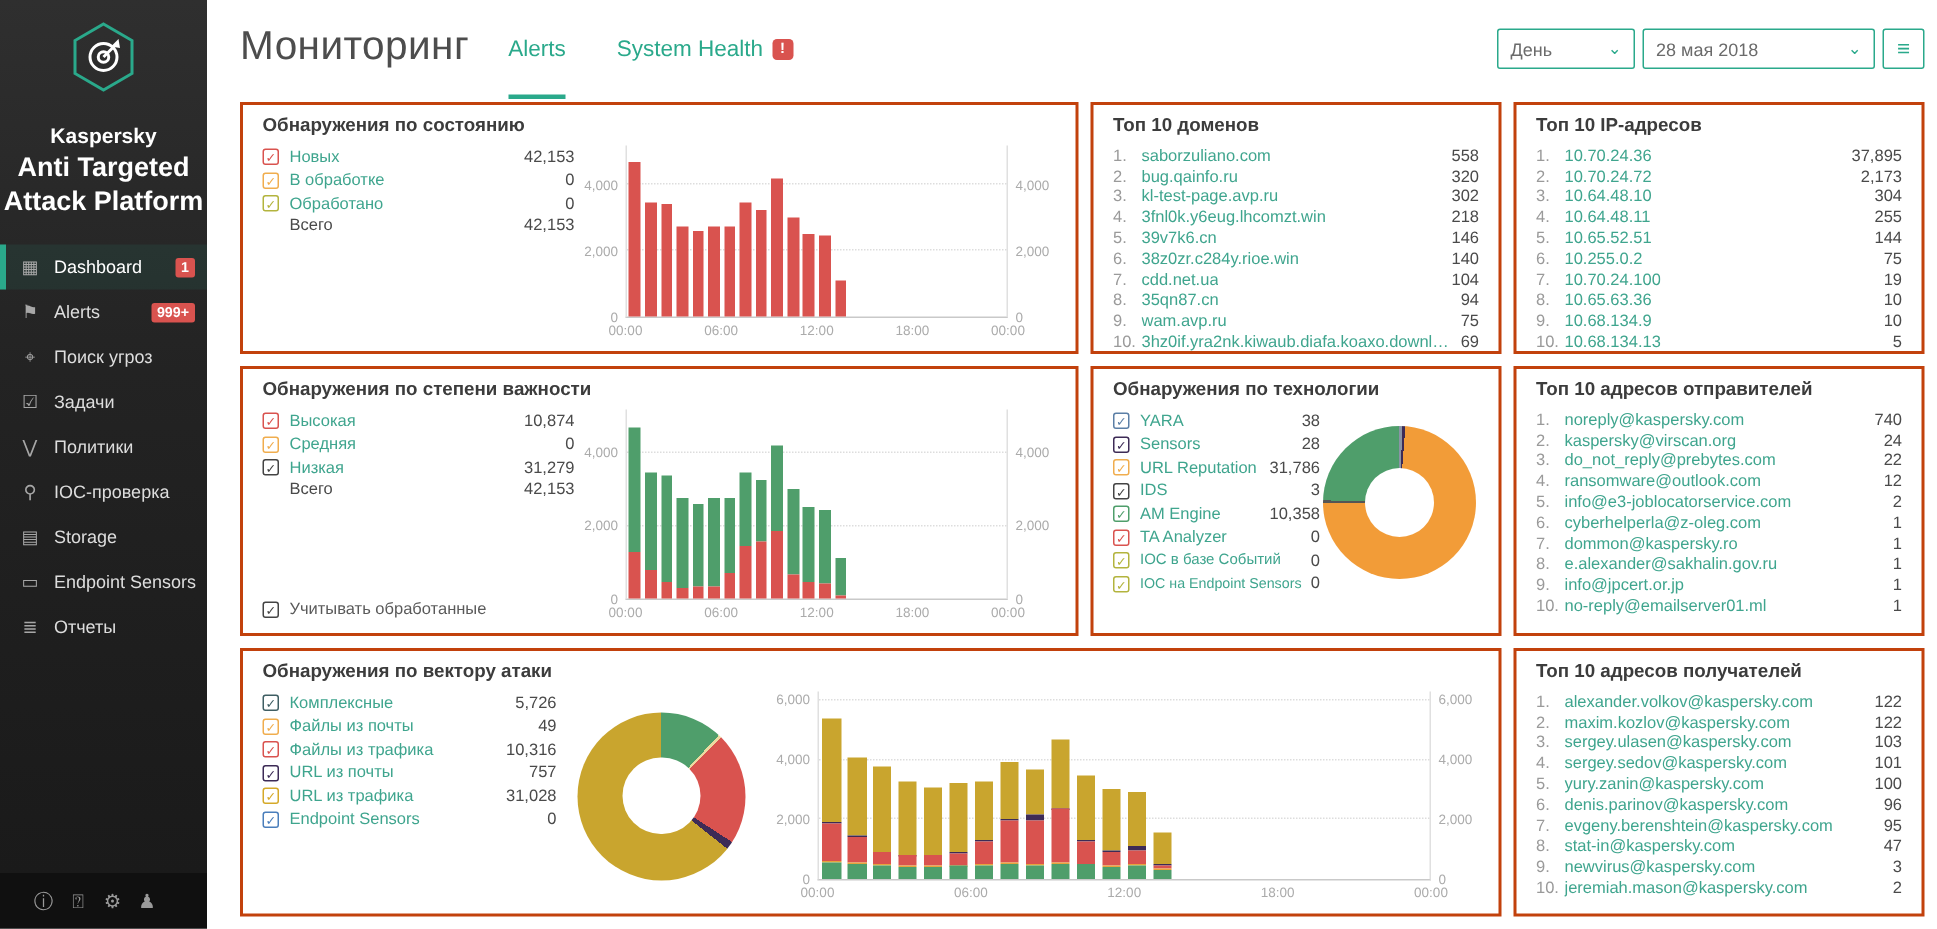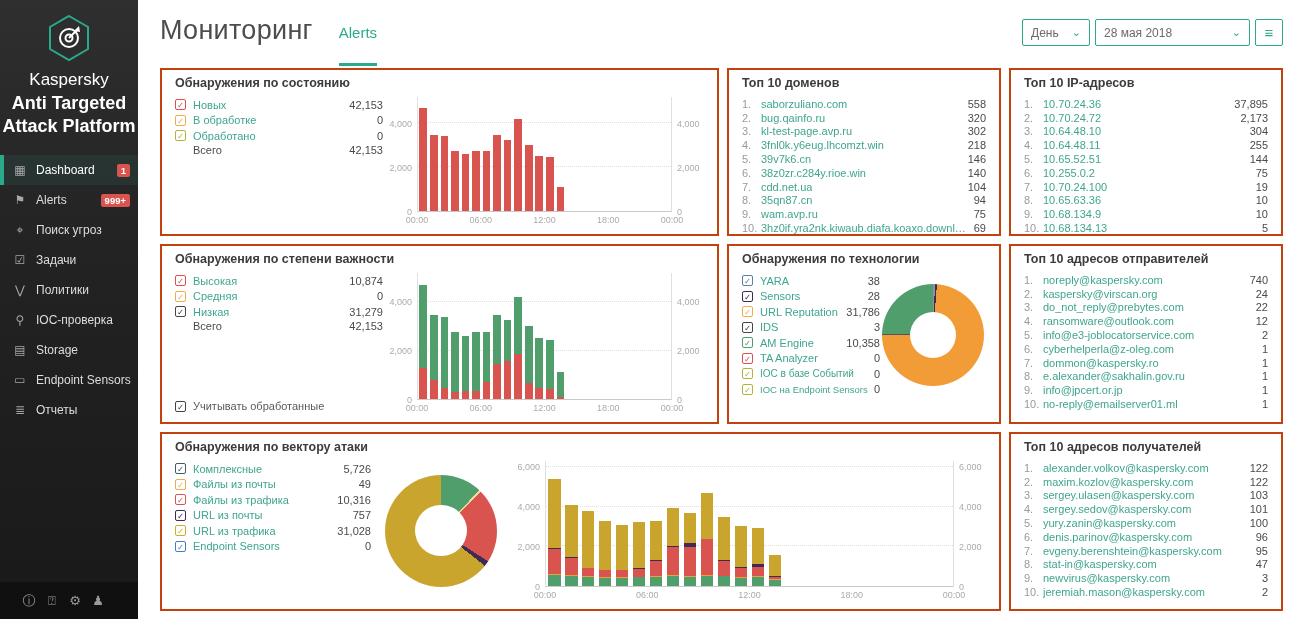--- a/index.html
+++ b/index.html
@@ -3,21 +3,21 @@
 <meta charset="utf-8">
 <style>
   html,body{margin:0;padding:0;width:1291px;height:619px;overflow:hidden;
     font-family:"Liberation Sans","DejaVu Sans",sans-serif;background:#fff;}
   *{box-sizing:border-box;}
   
   .sidebar{position:absolute;left:0;top:0;width:138px;height:619px;
     background:linear-gradient(180deg,#2f2f2f 0%,#232323 40%,#191919 100%);color:#e8e8e8;}
   .brand{padding-top:14px;text-align:center;}
   .brand svg{display:block;margin:0 auto;}
-  .brand-k{font-size:17px;font-weight:normal;color:#fff;margin-top:8px;}
+  .brand-k{font-size:14px;font-weight:bold;color:#fff;margin-top:20px;}
   .brand-n{font-size:18px;font-weight:bold;color:#fff;line-height:1.25;margin-top:2px;}
   .nav{margin-top:18px;}
   .nav-item{position:relative;height:30px;display:flex;align-items:center;padding-left:12px;
     cursor:pointer;color:#ddd;font-size:12px;}
   .nav-item .ic{width:16px;font-size:12px;color:#a7a7a7;margin-right:8px;text-align:center;flex:0 0 16px;}
   .nav-item.active{background:rgba(42,169,139,0.10);color:#fff;}
   .nav-item.active::before{content:"";position:absolute;left:0;top:0;bottom:0;width:4px;background:#2aa98b;}
   .badge{margin-left:auto;margin-right:8px;background:#d9534f;color:#fff;font-size:9.5px;
     font-weight:bold;border-radius:2px;padding:1px 4px;line-height:11px;}
   .side-footer{position:absolute;left:0;bottom:0;width:138px;height:37px;background:#101010;
@@ -30,21 +30,21 @@
   .tabs{display:flex;margin-left:26px;gap:34px;height:66px;}
   .tab{display:flex;align-items:center;gap:6px;font-size:15px;color:#2aa98b;cursor:pointer;
     border-bottom:3px solid transparent;padding-top:2px;}
   .tab.active{border-bottom-color:#2aa98b;}
   .tbadge{background:#d9534f;color:#fff;font-size:10px;font-weight:bold;border-radius:3px;
     width:14px;height:14px;line-height:14px;text-align:center;}
   .controls{position:absolute;right:8px;top:19px;display:flex;gap:5px;}
   .selbox{height:27px;border:1px solid #2aa98b;border-radius:2px;background:#fff;color:#6b6b6b;
     font-size:12px;display:flex;align-items:center;padding:0 8px;cursor:pointer;}
   .selbox .chev{color:#2aa98b;margin-left:auto;padding-left:8px;font-size:11px;}
-  .selbox.period{width:68px;}
+  .selbox.period{width:92px;}
   .selbox.date{width:155px;}
   .burger{width:28px;height:27px;border:1px solid #2aa98b;border-radius:2px;color:#2aa98b;
     font-size:15px;display:flex;align-items:center;justify-content:center;cursor:pointer;}
   
   .grid{position:absolute;left:22px;right:8px;top:68px;bottom:8px;display:grid;
     grid-template-columns:1fr 274px 274px;grid-template-rows:168px 180px 1fr;gap:8px;}
   .panel{border:2px solid #c2410c;background:#fff;padding:6px 13px;overflow:hidden;position:relative;}
   .panel.span2{grid-column:1 / span 2;}
   .ptitle{font-size:12.5px;font-weight:bold;color:#3c3c3c;margin-bottom:7px;}
   
@@ -145,20 +145,24 @@
   </div>
 </div>
 
 <div class="main">
   <div class="header">
     <div class="page-title">Мониторинг</div>
     <div class="tabs">
       <div class="tab active">
         <span>Alerts</span>
       </div>
+      <div class="tab">
+        <span>System Health</span>
+        <span class="tbadge">!</span>
+      </div>
     </div>
     <div class="controls">
       <div class="selbox period">
         <span>День</span>
         <span class="chev">⌄</span>
       </div>
       <div class="selbox date">
         <span>28 мая 2018</span>
         <span class="chev">⌄</span>
       </div>

